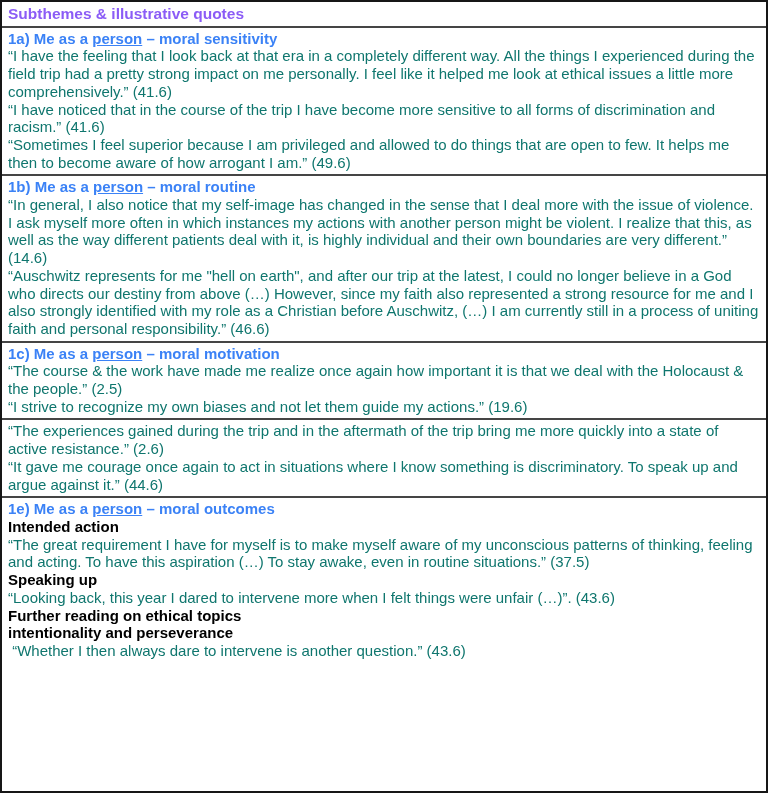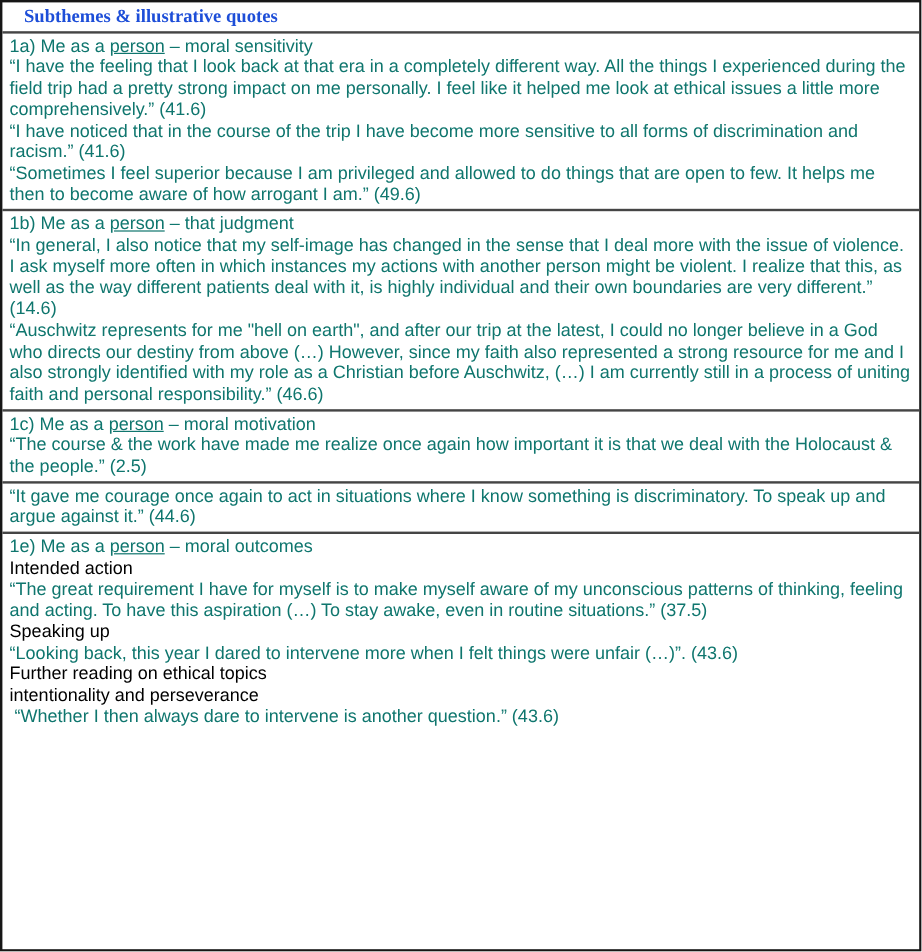--- a/index.html
+++ b/index.html
@@ -15,36 +15,35 @@
     border: 2px solid #161616;
     display: flex;
     flex-direction: column;
     background: #ffffff;
     font-size: 15px;
     line-height: 17.7px;
   }
   .header-row {
     font-weight: bold;
     font-size: 15.5px;
-    padding: 3px 7px 3px 18px;
-    color: #1d4ed8;
-    font-family: Liberation Serif, serif;
+    padding: 3px 7px 3px 6px;
+    color: #8b5cf6;
   }
   .row {
     border-top: 2px solid #454545;
     padding: 2px 7px 3px 6px;
   }
   .row:last-child { flex: 1; }
   .heading {
-    font-weight: normal;
-    color: #0f766e;
+    font-weight: bold;
+    color: #3b82f6;
   }
   .heading .u { text-decoration: underline; }
   .subhead {
-    font-weight: normal;
+    font-weight: bold;
     color: #000;
   }
   .quote {
     white-space: pre-wrap;
     color: #0f766e;
   }
 </style>
 </head>
 <body>
 
@@ -53,31 +52,33 @@
   <div class="header-row">Subthemes &amp; illustrative quotes</div>
 
   <div class="row">
     <div class="heading"><span>1a) Me as a </span><span class="u">person</span><span> – moral sensitivity</span></div>
     <div class="quote">“I have the feeling that I look back at that era in a completely different way. All the things I experienced during the field trip had a pretty strong impact on me personally. I feel like it helped me look at ethical issues a little more comprehensively.” (41.6)</div>
     <div class="quote">“I have noticed that in the course of the trip I have become more sensitive to all forms of discrimination and racism.” (41.6)</div>
     <div class="quote">“Sometimes I feel superior because I am privileged and allowed to do things that are open to few. It helps me then to become aware of how arrogant I am.” (49.6)</div>
   </div>
 
   <div class="row">
-    <div class="heading"><span>1b) Me as a </span><span class="u">person</span><span> – that judgment</span></div>
+    <div class="heading"><span>1b) Me as a </span><span class="u">person</span><span> – moral routine</span></div>
     <div class="quote">“In general, I also notice that my self-image has changed in the sense that I deal more with the issue of violence. I ask myself more often in which instances my actions with another person might be violent. I realize that this, as well as the way different patients deal with it, is highly individual and their own boundaries are very different.” (14.6)</div>
     <div class="quote">“Auschwitz represents for me "hell on earth", and after our trip at the latest, I could no longer believe in a God who directs our destiny from above (…) However, since my faith also represented a strong resource for me and I also strongly identified with my role as a Christian before Auschwitz, (…) I am currently still in a process of uniting faith and personal responsibility.” (46.6)</div>
   </div>
 
   <div class="row">
     <div class="heading"><span>1c) Me as a </span><span class="u">person</span><span> – moral motivation</span></div>
     <div class="quote">“The course &amp; the work have made me realize once again how important it is that we deal with the Holocaust &amp; the people.” (2.5)</div>
+    <div class="quote">“I strive to recognize my own biases and not let them guide my actions.” (19.6)</div>
   </div>
 
   <div class="row">
+    <div class="quote">“The experiences gained during the trip and in the aftermath of the trip bring me more quickly into a state of active resistance.” (2.6)</div>
     <div class="quote">“It gave me courage once again to act in situations where I know something is discriminatory. To speak up and argue against it.” (44.6)</div>
   </div>
 
   <div class="row">
     <div class="heading"><span>1e) Me as a </span><span class="u">person</span><span> – moral outcomes</span></div>
     <div class="subhead">Intended action</div>
     <div class="quote">“The great requirement I have for myself is to make myself aware of my unconscious patterns of thinking, feeling and acting. To have this aspiration (…) To stay awake, even in routine situations.” (37.5)</div>
     <div class="subhead">Speaking up</div>
     <div class="quote">“Looking back, this year I dared to intervene more when I felt things were unfair (…)”. (43.6)</div>
     <div class="subhead">Further reading on ethical topics</div>

